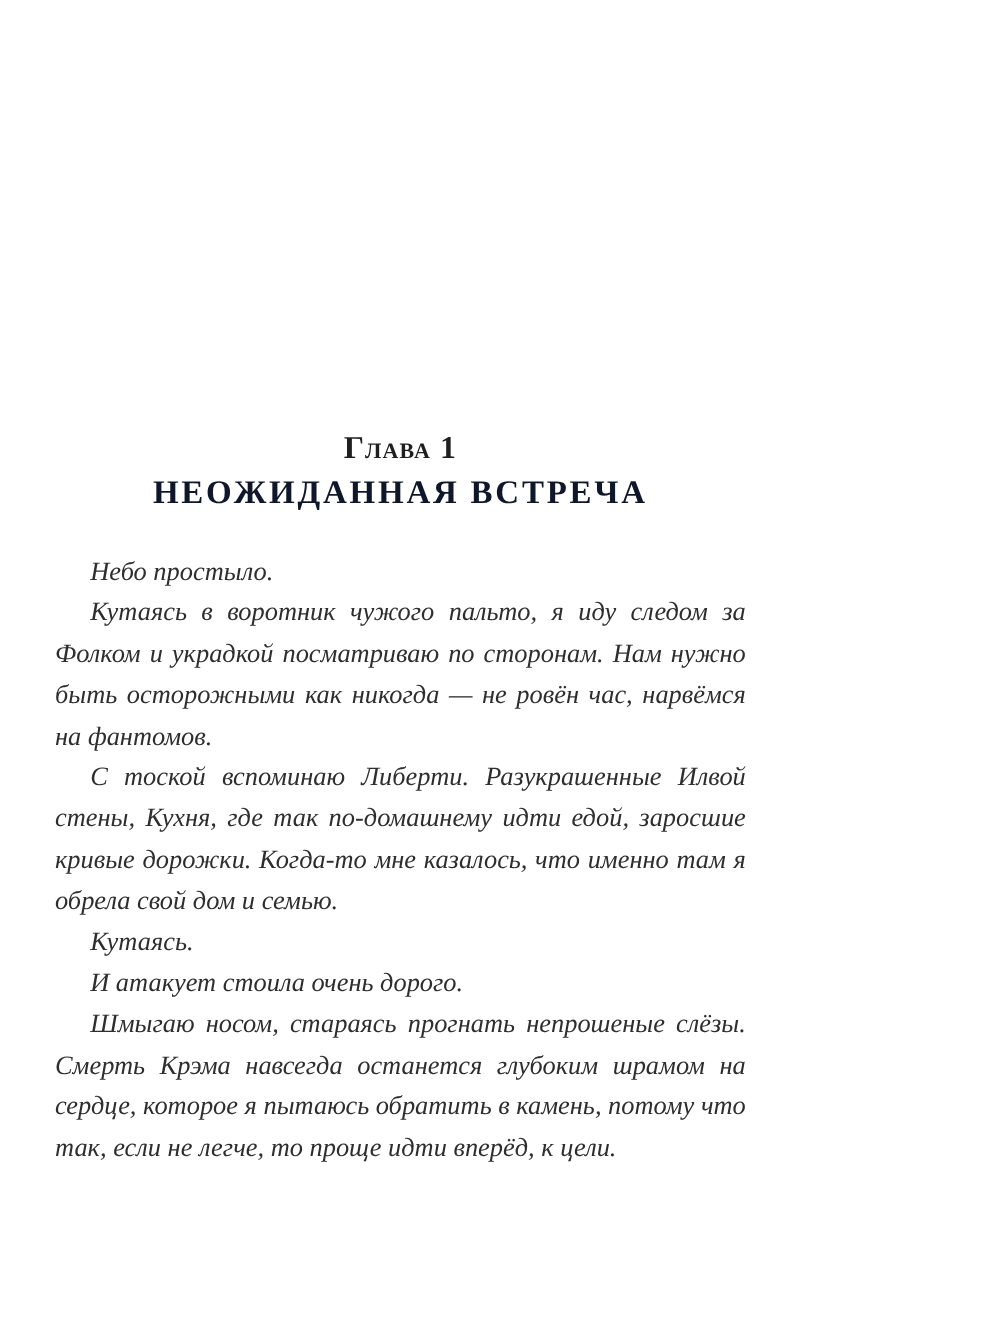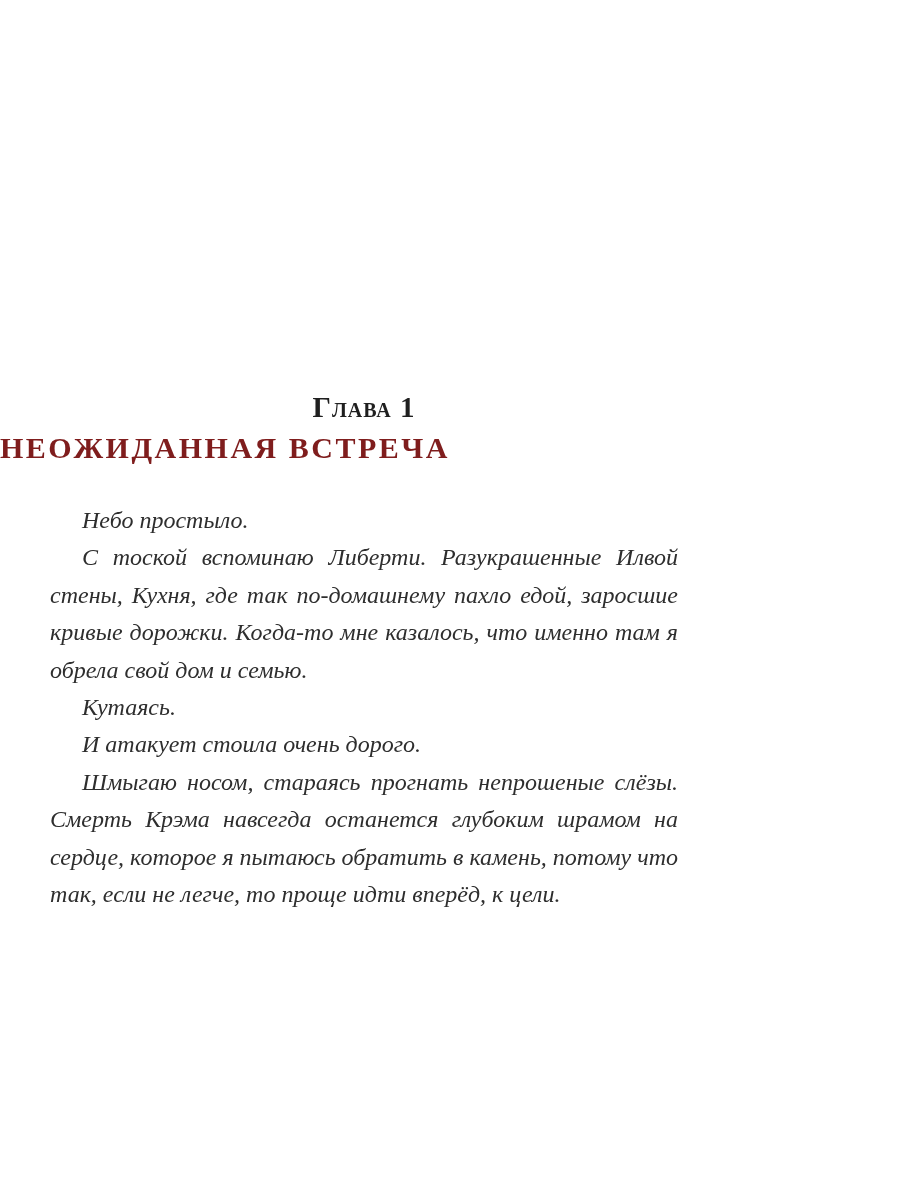--- a/index.html
+++ b/index.html
@@ -21,27 +21,27 @@
   .chapter-label {
     text-align: center;
     font-size: 29px;
     line-height: 34px;
     font-weight: 600;
     font-variant: small-caps;
     letter-spacing: 1px;
     color: #1f1f1f;
   }
   .chapter-title {
-    text-align: left;
+    text-align: center;
     font-size: 30px;
     line-height: 36px;
     font-weight: 700;
     letter-spacing: 2.5px;
     margin-top: 6px;
-    color: #7f1d1d;
+    color: #0f172a;
   }
   .text-block {
     width: 628px;
     margin: 36px auto 0 auto;
     font-size: 24px;
     line-height: 37.4px;
     text-align: justify;
     hyphens: auto;
     -webkit-hyphens: auto;
   }
@@ -52,18 +52,19 @@
   }
 </style>
 </head>
 <body>
 
 <div class="page">
   <div class="chapter-label">Глава 1</div>
   <div class="chapter-title">НЕОЖИДАННАЯ ВСТРЕЧА</div>
   <div class="text-block">
       <p class="para">Небо простыло.</p>
-      <p class="para">С тоской вспоминаю Либерти. Разукрашенные Илвой стены, Кухня, где так по-домашнему пахло едой, заросшие кривые дорожки. Когда-то мне казалось, что именно там я обрела свой дом и семью.</p>
+      <p class="para">Кутаясь в воротник чужого пальто, я иду следом за Фолком и украдкой посматриваю по сторонам. Нам нужно быть осторожными как никогда — не ровён час, нарвёмся на фантомов.</p>
+      <p class="para">С тоской вспоминаю Либерти. Разукрашенные Илвой стены, Кухня, где так по-домашнему идти едой, заросшие кривые дорожки. Когда-то мне казалось, что именно там я обрела свой дом и семью.</p>
       <p class="para">Кутаясь.</p>
       <p class="para">И атакует стоила очень дорого.</p>
       <p class="para">Шмыгаю носом, стараясь прогнать непрошеные слёзы. Смерть Крэма навсегда останется глубоким шрамом на сердце, которое я пытаюсь обратить в камень, потому что так, если не легче, то проще идти вперёд, к цели.</p>
     </div>
 </div>
 
 </body></html>

